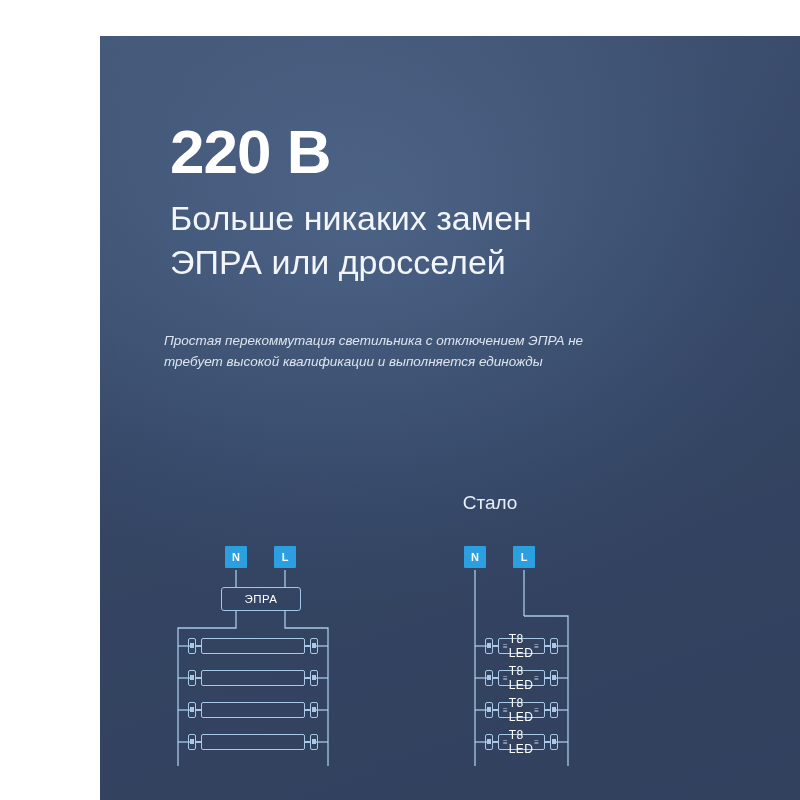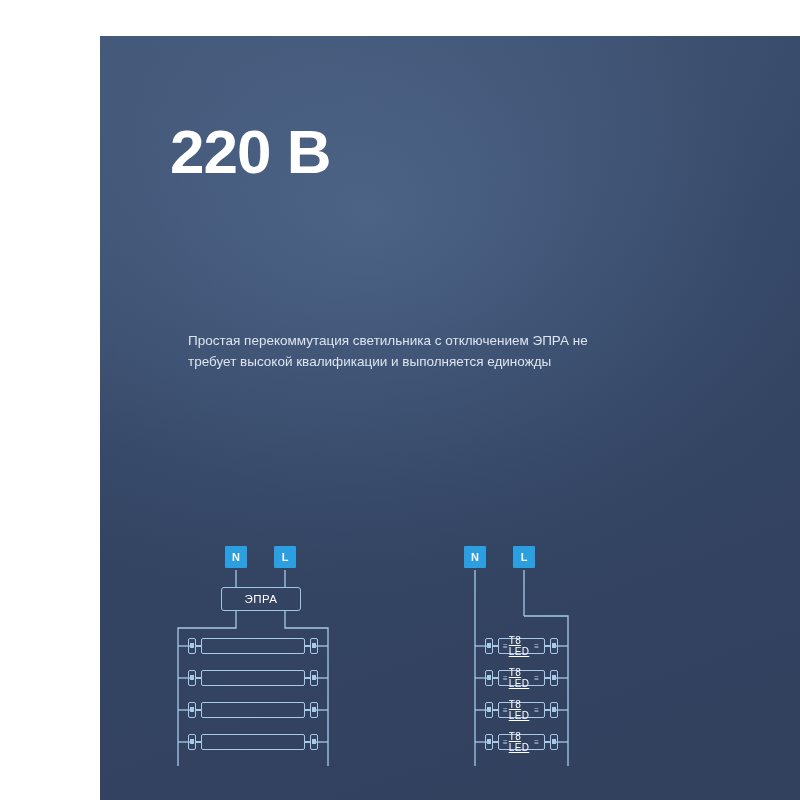--- a/index.html
+++ b/index.html
@@ -62,23 +62,24 @@
     font-weight: normal;
     line-height: 1.28;
     margin: 0;
     color: #f2f5fa;
     max-width: 420px;
   }
 
   
   .paragraphs {
     position: absolute;
-    left: 88px;
+    left: 64px;
     top: 295px;
     width: 430px;
+    font-style: italic;
   }
   .para {
     font-size: 13.5px;
     line-height: 1.55;
     color: #dde4ef;
     margin: 0 0 18px 0;
   }
 
   
   .diagram {
@@ -184,43 +185,44 @@
   .body-tube.led {
     justify-content: space-between;
     padding: 0 4px;
   }
   .led-bars {
     font-size: 8px;
     letter-spacing: 1px;
     color: #bcd6ee;
   }
   .led-label {
-    font-size: 10px;
+    font-size: 12px;
     color: #ffffff;
     letter-spacing: 0.4px;
-    text-decoration: underline;
   }
 </style>
 </head>
 <body>
 
 <div id="stage">
   <div id="panel">
     <div class="content">
 
       <div class="headline">
         <div class="volts">220 В</div>
+        <div class="subhead">Больше никаких замен ЭПРА или дросселей</div>
       </div>
 
       <div class="paragraphs">
         <p class="para">Простая перекоммутация светильника с отключением ЭПРА не требует высокой квалификации и выполняется единожды</p>
       </div>
 
       <div class="diagram">
 
+        <div class="col-title right">Стало</div>
 
         <svg class="wires" viewBox="0 0 700 340">
           <g stroke="#a8c9e8" stroke-width="1.3" fill="none">
 
             <path d="M136 94 L136 112"></path>
             <path d="M185 94 L185 112"></path>
 
             <path d="M136 134 L136 152 L78 152 L78 290"></path>
             <path d="M185 134 L185 152 L228 152 L228 290"></path>
 

